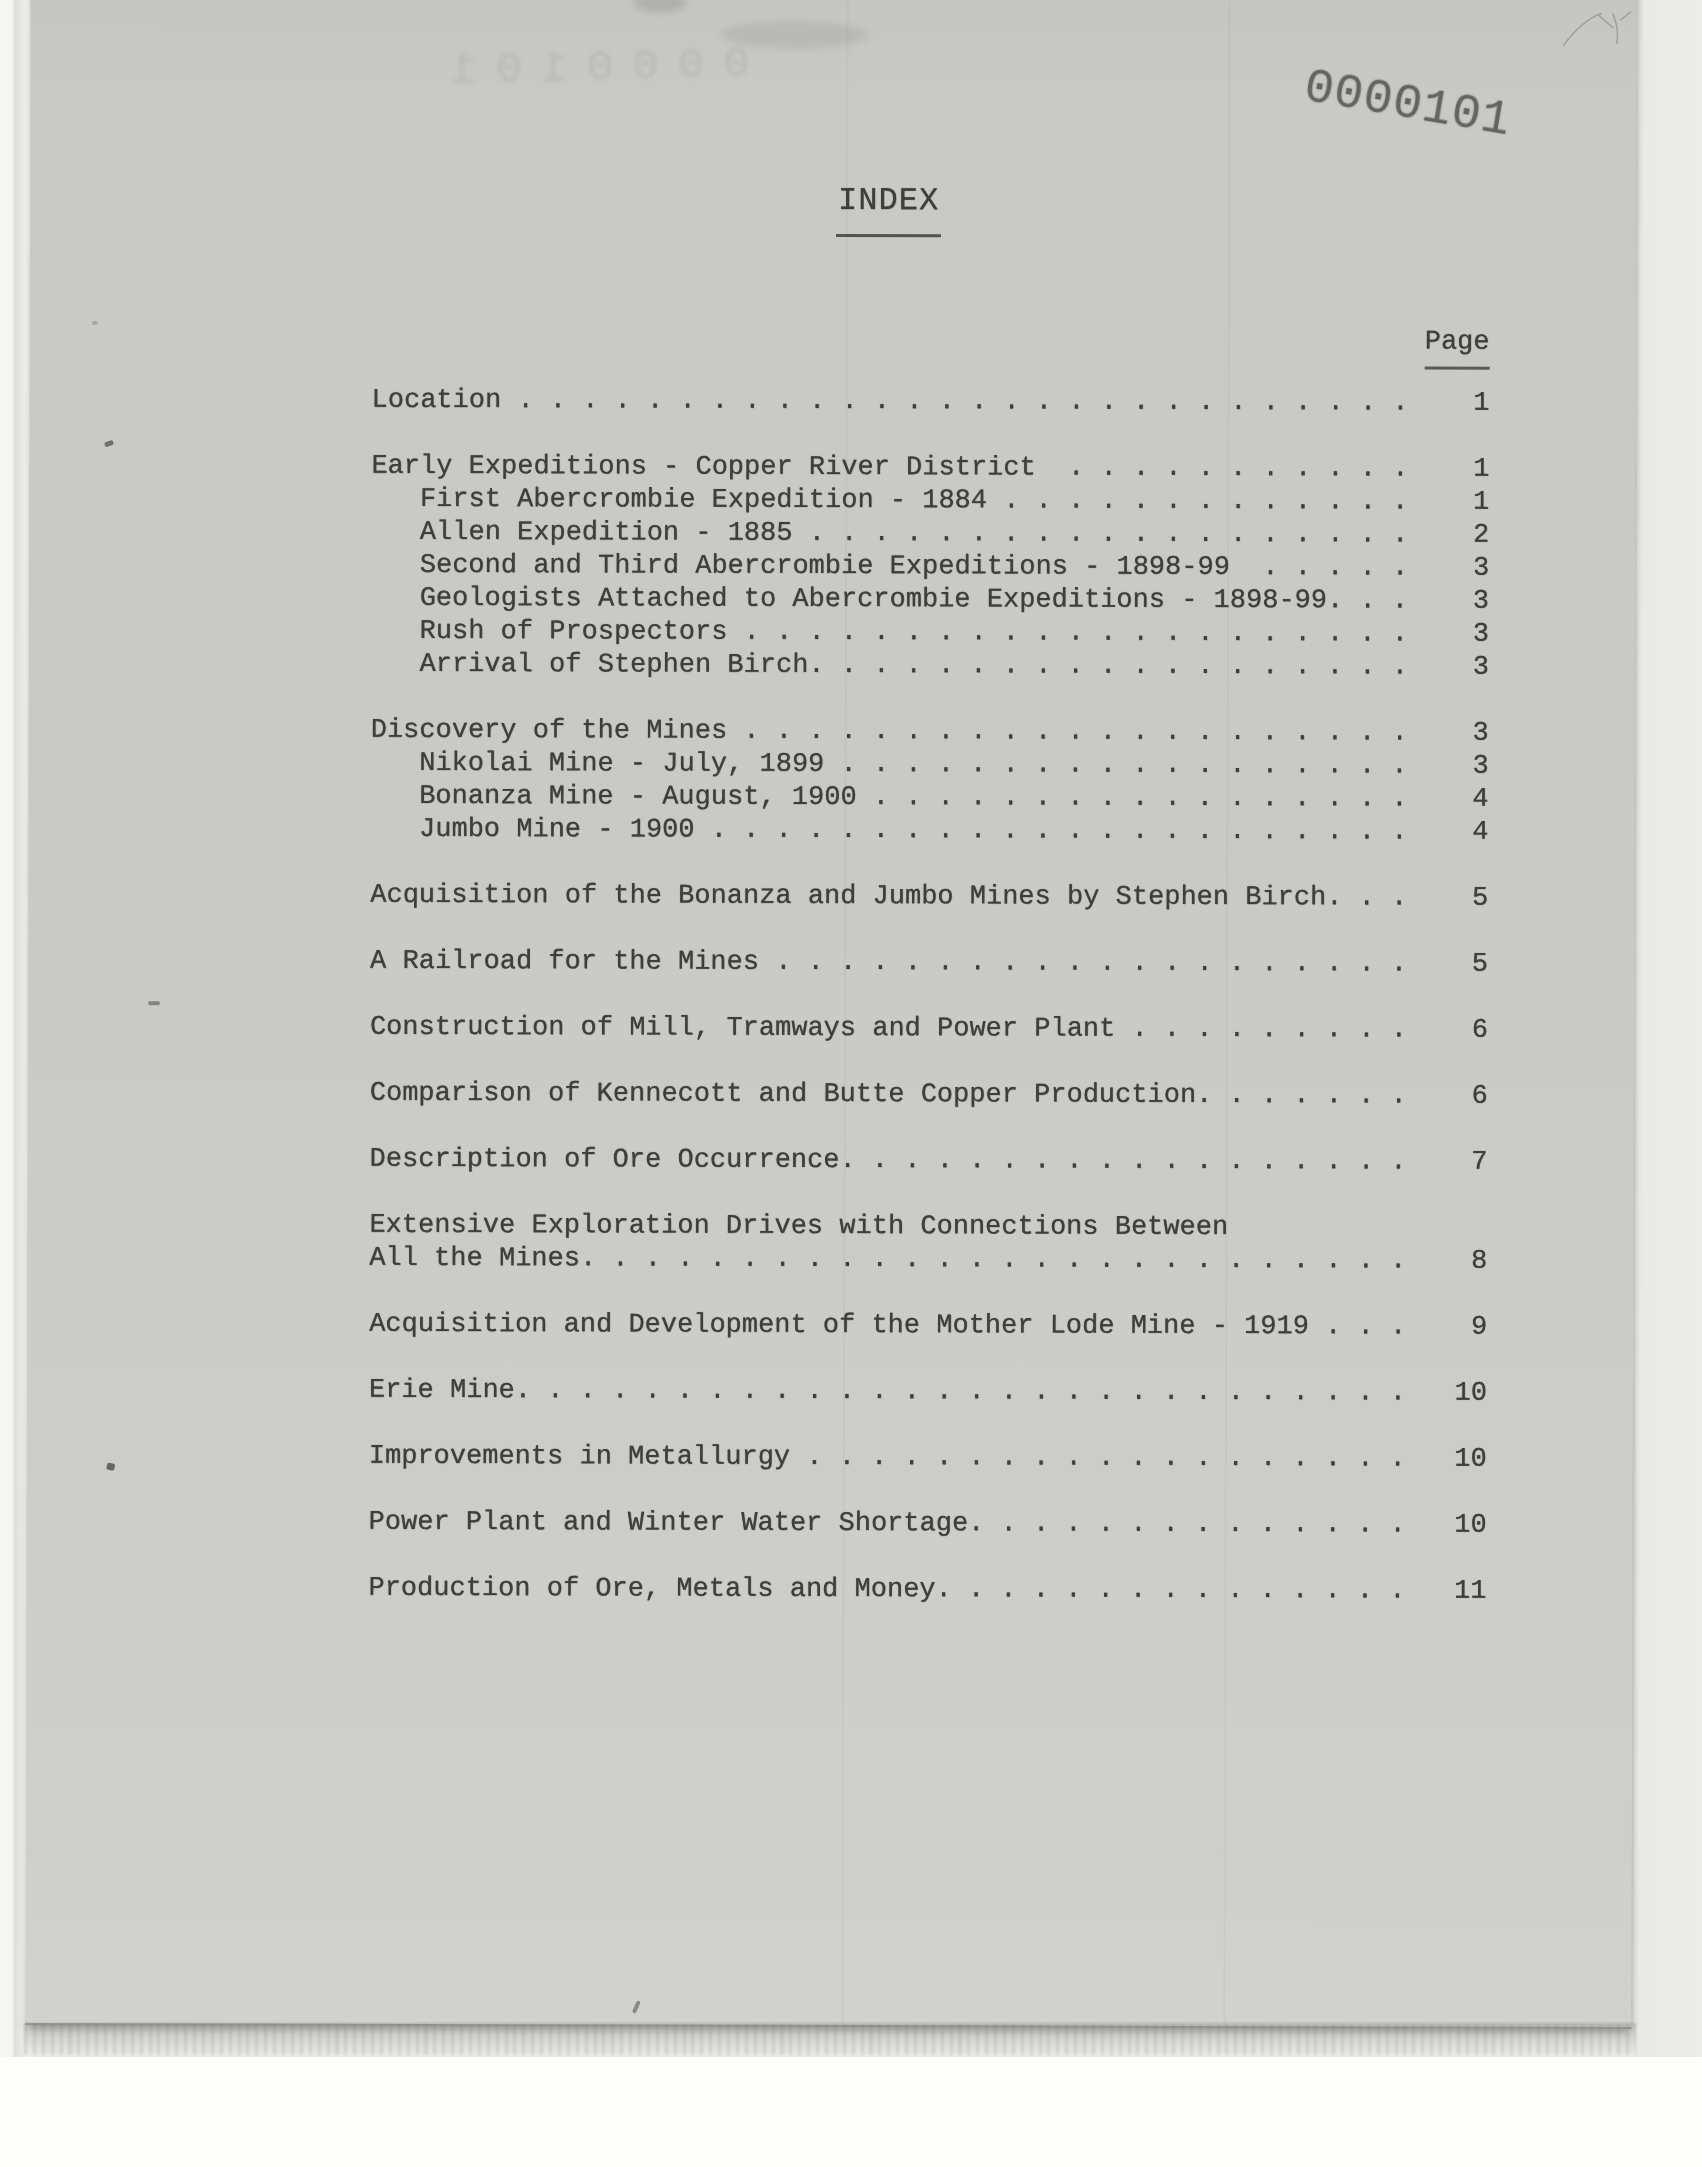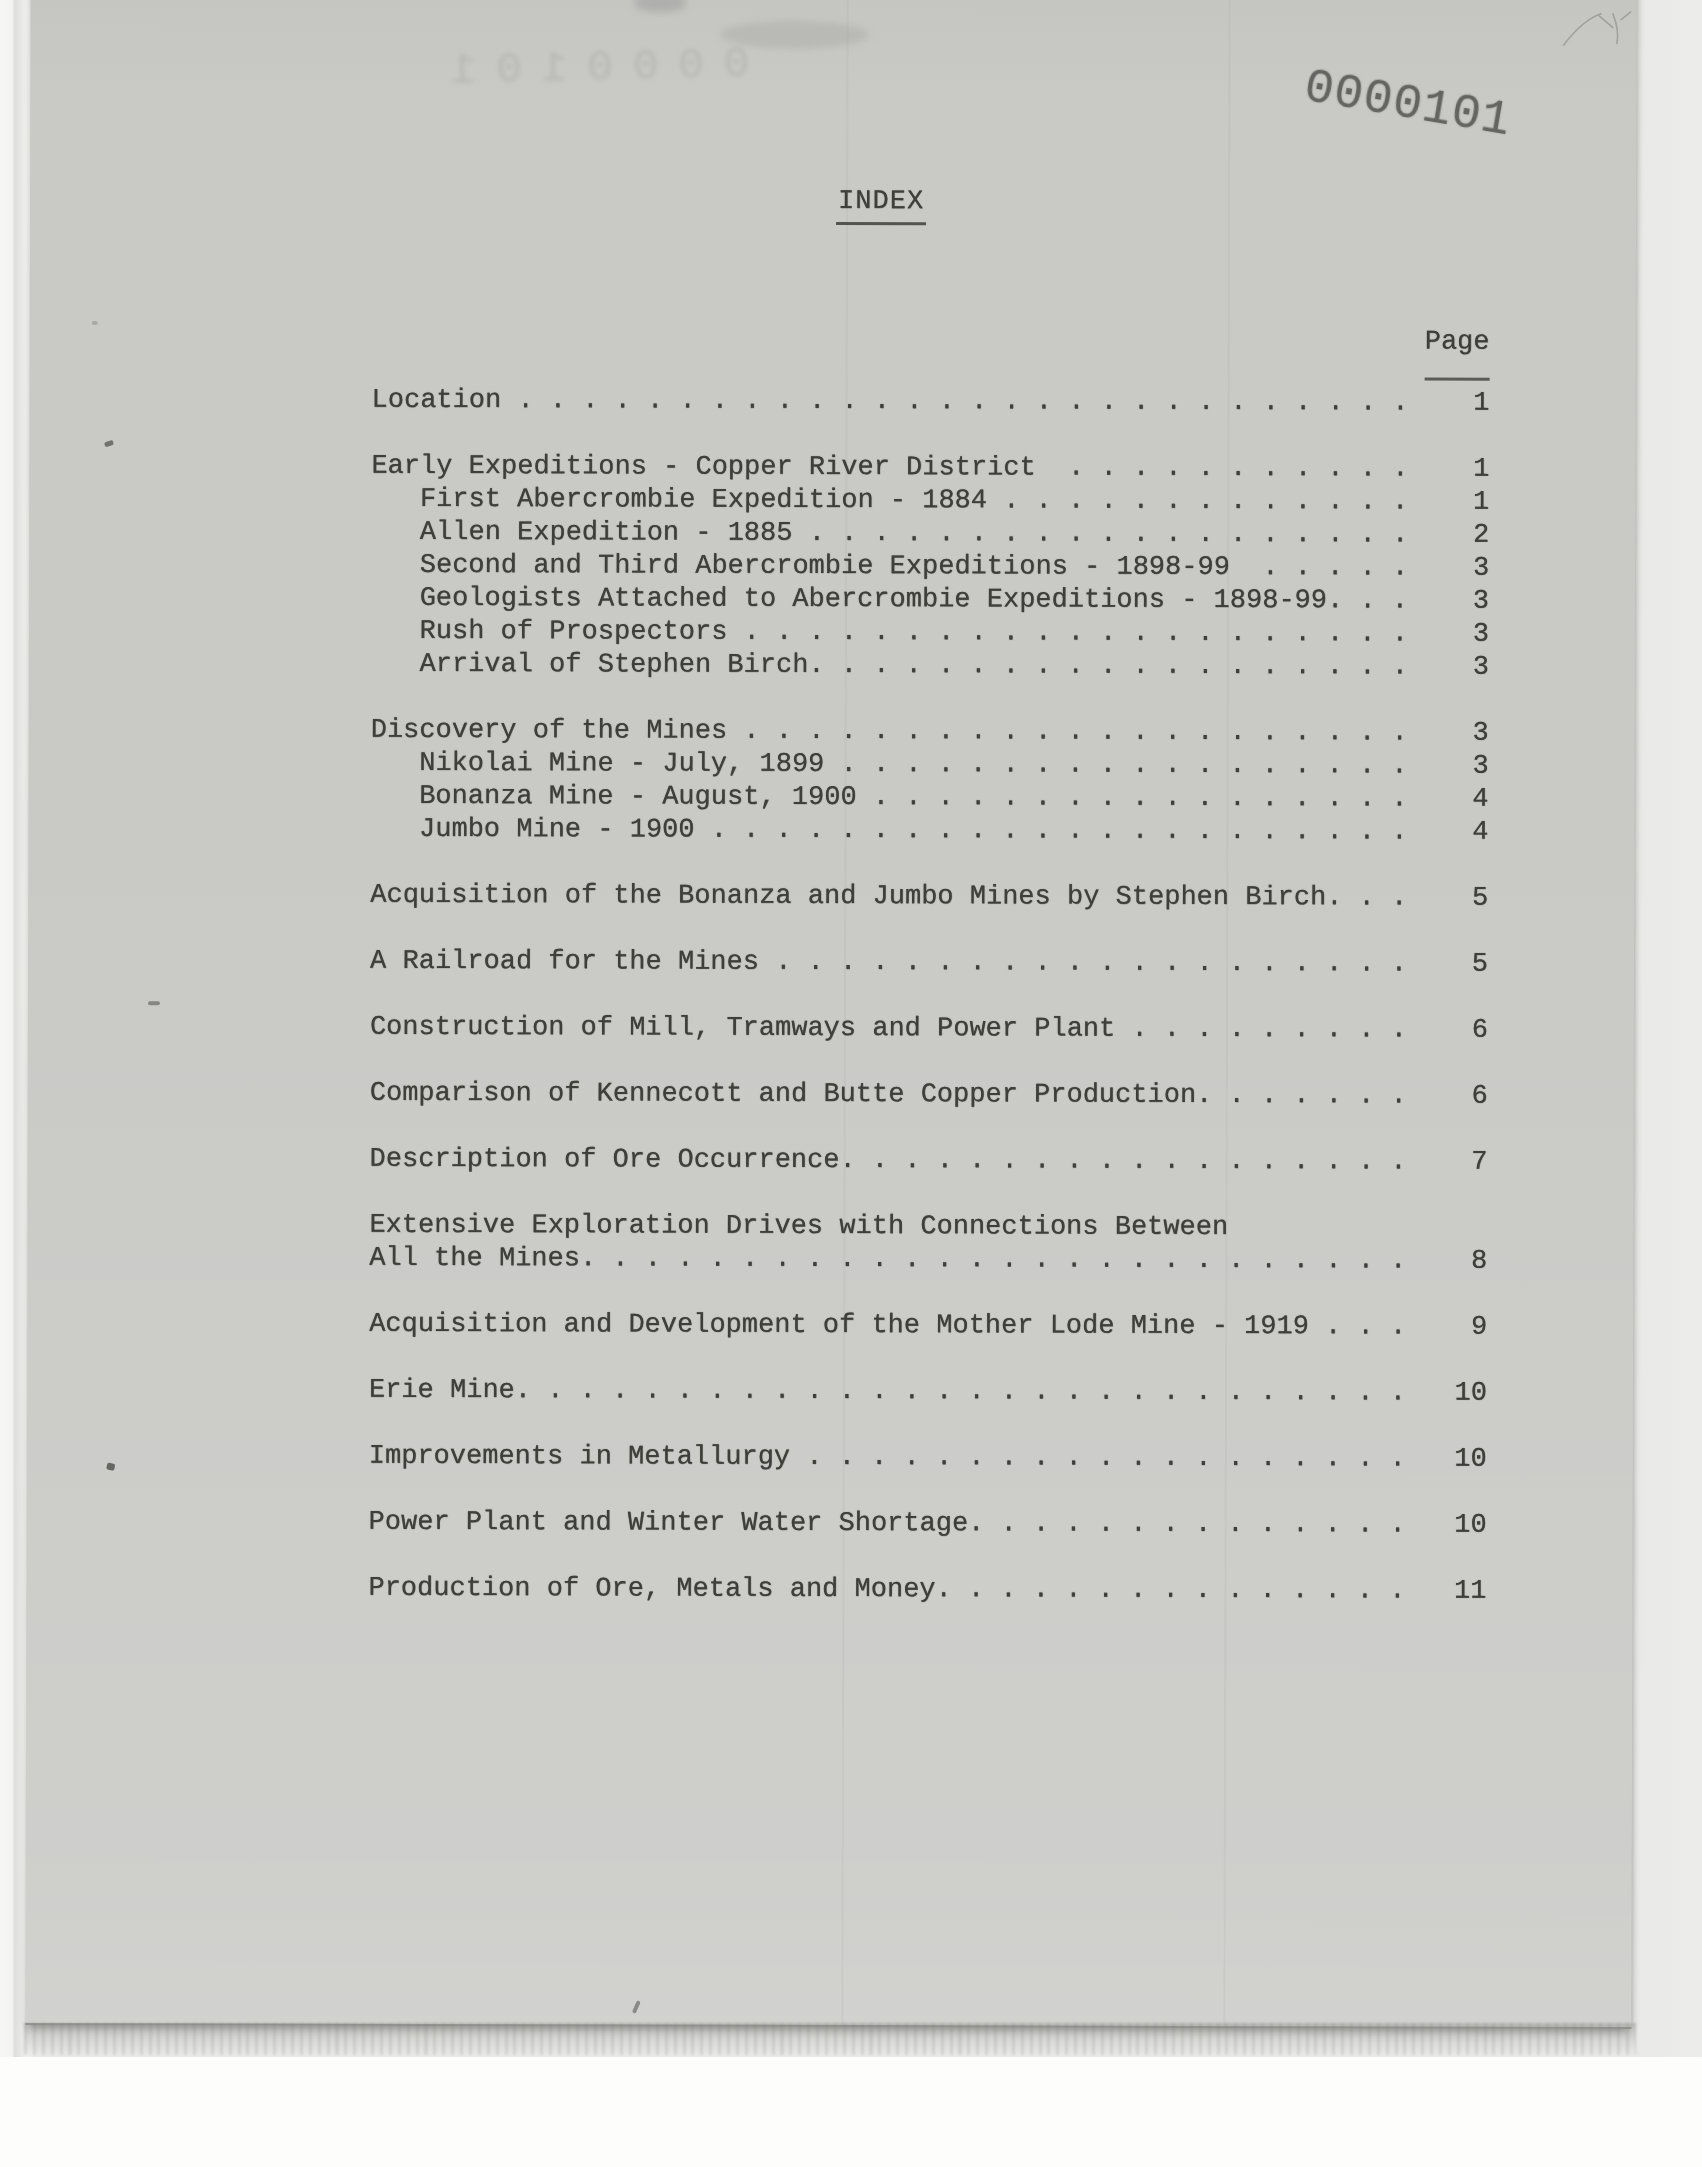--- a/index.html
+++ b/index.html
@@ -27,27 +27,27 @@
   }
   
   .streak{position:absolute;top:0;bottom:0;width:2px;background:rgba(110,110,108,.06);}
   
   .ink{
     color:#3e3e3b;
     text-shadow:0 0 1px rgba(62,62,59,.65), 0.4px 0.4px 0.6px rgba(62,62,59,.35);
   }
   .doc-title{
     position:absolute;left:806px;top:205px;
-    font-size:27px;line-height:32.5px;letter-spacing:1px;
-    border-bottom:3.9px solid rgba(62,62,59,.85);padding:0 2px 4px 2px;
+    font-size:32px;line-height:32.5px;letter-spacing:1px;
+    border-bottom:3.9px solid rgba(62,62,59,.85);padding:0 2px 16px 2px;
   }
   .page-col-label{
     position:absolute;left:1395px;top:344px;
     font-size:27px;line-height:32.5px;
-    border-bottom:3px solid rgba(62,62,59,.8);padding-bottom:19px;
+    border-bottom:3px solid rgba(62,62,59,.8);padding-bottom:8px;
   }
   .toc{
     position:absolute;left:342px;top:405px;
     font-size:27px;line-height:33px;white-space:pre;
   }
   .toc .block + .block{margin-top:33px;}
   
   .stamp{
     position:absolute;left:1279px;top:79px;
     font-size:48px;letter-spacing:1px;color:#4e4e4c;

